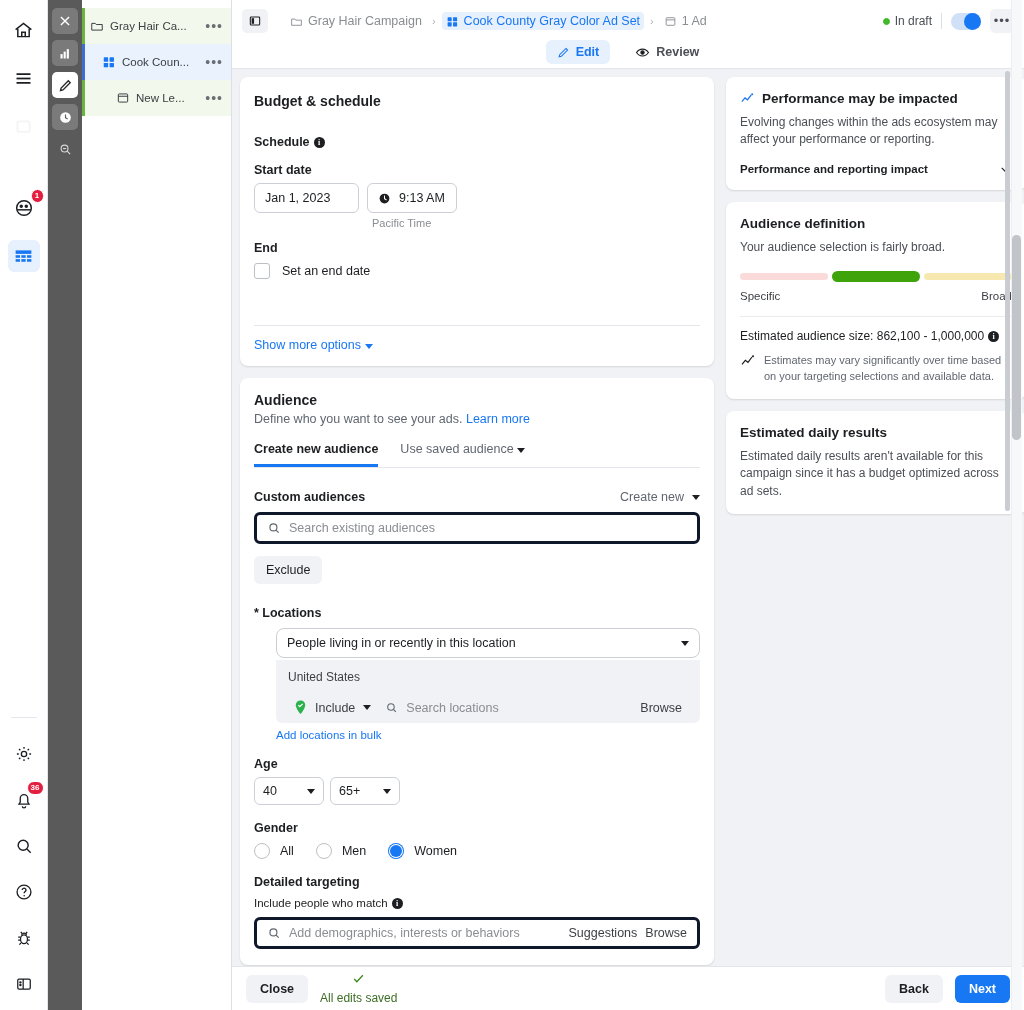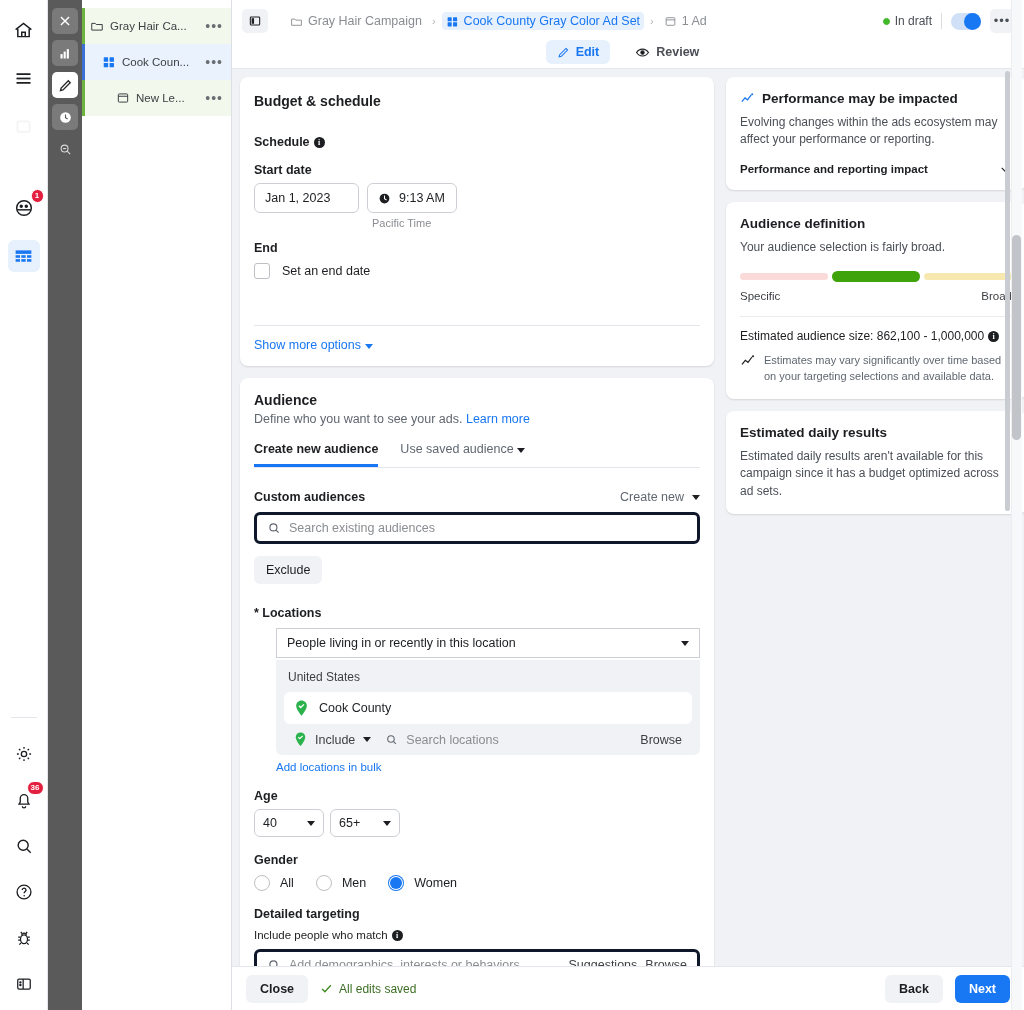--- a/index.html
+++ b/index.html
@@ -148,21 +148,21 @@
   .search-box {
     border:3px solid #0f172a; border-radius:6px; height:32px; display:flex; align-items:center;
     gap: 8px; padding: 0 10px; font-size:12.5px; color:#8a8d91; background:#fff; cursor:text;
   }
   .ph { color:#8a8d91; }
   .btn-ghost {
     background:#f0f2f5; border-radius:6px; height:28px; display:inline-flex; align-items:center;
     padding: 0 12px; font-size:12.5px; color:#1c1e21; cursor:pointer;
   }
   .select {
-    border:1px solid #ccd0d5; border-radius:0; height:30px; display:flex; align-items:center;
+    border:1px solid #ccd0d5; border-radius:8px; height:30px; display:flex; align-items:center;
     justify-content:space-between; padding: 0 10px; font-size:12.5px; background:#fff; cursor:pointer;
   }
   .loc-group { background:#f0f2f5; border-radius: 0 0 6px 6px; padding: 8px; margin-top: 2px;}
   .loc-country { font-size:12px; color:#3c3f43; padding: 2px 4px 8px 4px;}
   .loc-item { background:#fff; border-radius:6px; height: 32px; display:flex; align-items:center; gap:10px; padding:0 10px; font-size:12.5px;}
   .loc-bar { display:flex; align-items:center; gap:8px; padding: 8px 10px 0 10px; font-size:12.5px; color:#3c3f43;}
   .bulk { font-size:11.5px; color:#1877f2; margin-top:6px; margin-left:22px; cursor:pointer;}
   .mini-select {
     border:1px solid #ccd0d5; border-radius:6px; height:28px; width: 70px;
     display:flex; align-items:center; justify-content:space-between; padding:0 8px; font-size:12.5px; background:#fff; cursor:pointer;
@@ -194,21 +194,21 @@
   .bottombar {
     flex: 0 0 auto; height: 44px; background:#fff; border-top:1px solid #e4e6eb;
     display:flex; align-items:center; padding: 0 14px; gap: 12px;
   }
   .btn {
     border-radius:6px; height:28px; display:inline-flex; align-items:center; justify-content:center;
     padding:0 14px; font-size:12.5px; font-weight:700; cursor:pointer;
   }
   .btn.grey { background:#f0f2f5; color:#1c1e21; }
   .btn.blue { background:#1877f2; color:#fff; }
-  .saved { display:flex; align-items:center; gap:6px; font-size:12px; color:#3c6e24;}
+  .saved { display:flex; align-items:center; gap:6px; font-size:12px; color:#3c6e24;flex-direction:column;}
 
   
   .vscroll { position:absolute; right: 2px; top: 0; bottom:0; width: 11px; }
   .vscroll .track { position:absolute; inset:0; background:#f7f8fa; border-left:1px solid #eceef0;}
   .vscroll .thumb { position:absolute; left:1px; width:9px; background:#c1c4c9; border-radius:5px;}
   .inner-scroll { position:absolute; right: 14px; top: 2px; width: 5px; height: 440px; background:#c9ccd1; border-radius:3px;}
 </style>
 </head>
 <body>
 
@@ -513,27 +513,20 @@
 
             <div style="height:22px"></div>
             <div class="lbl">* Locations</div>
             <div style="padding-left:22px;margin-top:8px">
               <div class="select">
                 <span>People living in or recently in this location</span>
                 <span class="caret"></span>
               </div>
               <div class="loc-group">
                 <div class="loc-country">United States</div>
-                <div class="loc-item">
-                  <svg width="15" height="17" viewBox="0 0 24 28">
-                      <path d="M12 1C7 1 3.2 4.8 3.2 9.6 3.2 16 12 26 12 26s8.8-10 8.8-16.4C20.8 4.8 17 1 12 1z" fill="#2bb24c"></path>
-                      <path d="M7.8 9.6l2.8 2.8 5.4-5.2" stroke="#fff" stroke-width="2.2" fill="none"></path>
-                    </svg>
-                  <span>Cook County</span>
-                </div>
                 <div class="loc-bar">
                   <svg width="13" height="15" viewBox="0 0 24 28">
                       <path d="M12 1C7 1 3.2 4.8 3.2 9.6 3.2 16 12 26 12 26s8.8-10 8.8-16.4C20.8 4.8 17 1 12 1z" fill="#2bb24c"></path>
                       <path d="M7.8 9.6l2.8 2.8 5.4-5.2" stroke="#fff" stroke-width="2.4" fill="none"></path>
                     </svg>
                   <span>Include</span>
                   <span class="caret"></span>
                   <svg width="13" height="13" viewBox="0 0 24 24" fill="none" stroke="#606770" stroke-width="2" style="margin-left:6px">
                       <circle cx="11" cy="11" r="6"></circle>
                       <line x1="15.5" y1="15.5" x2="20" y2="20"></line>

